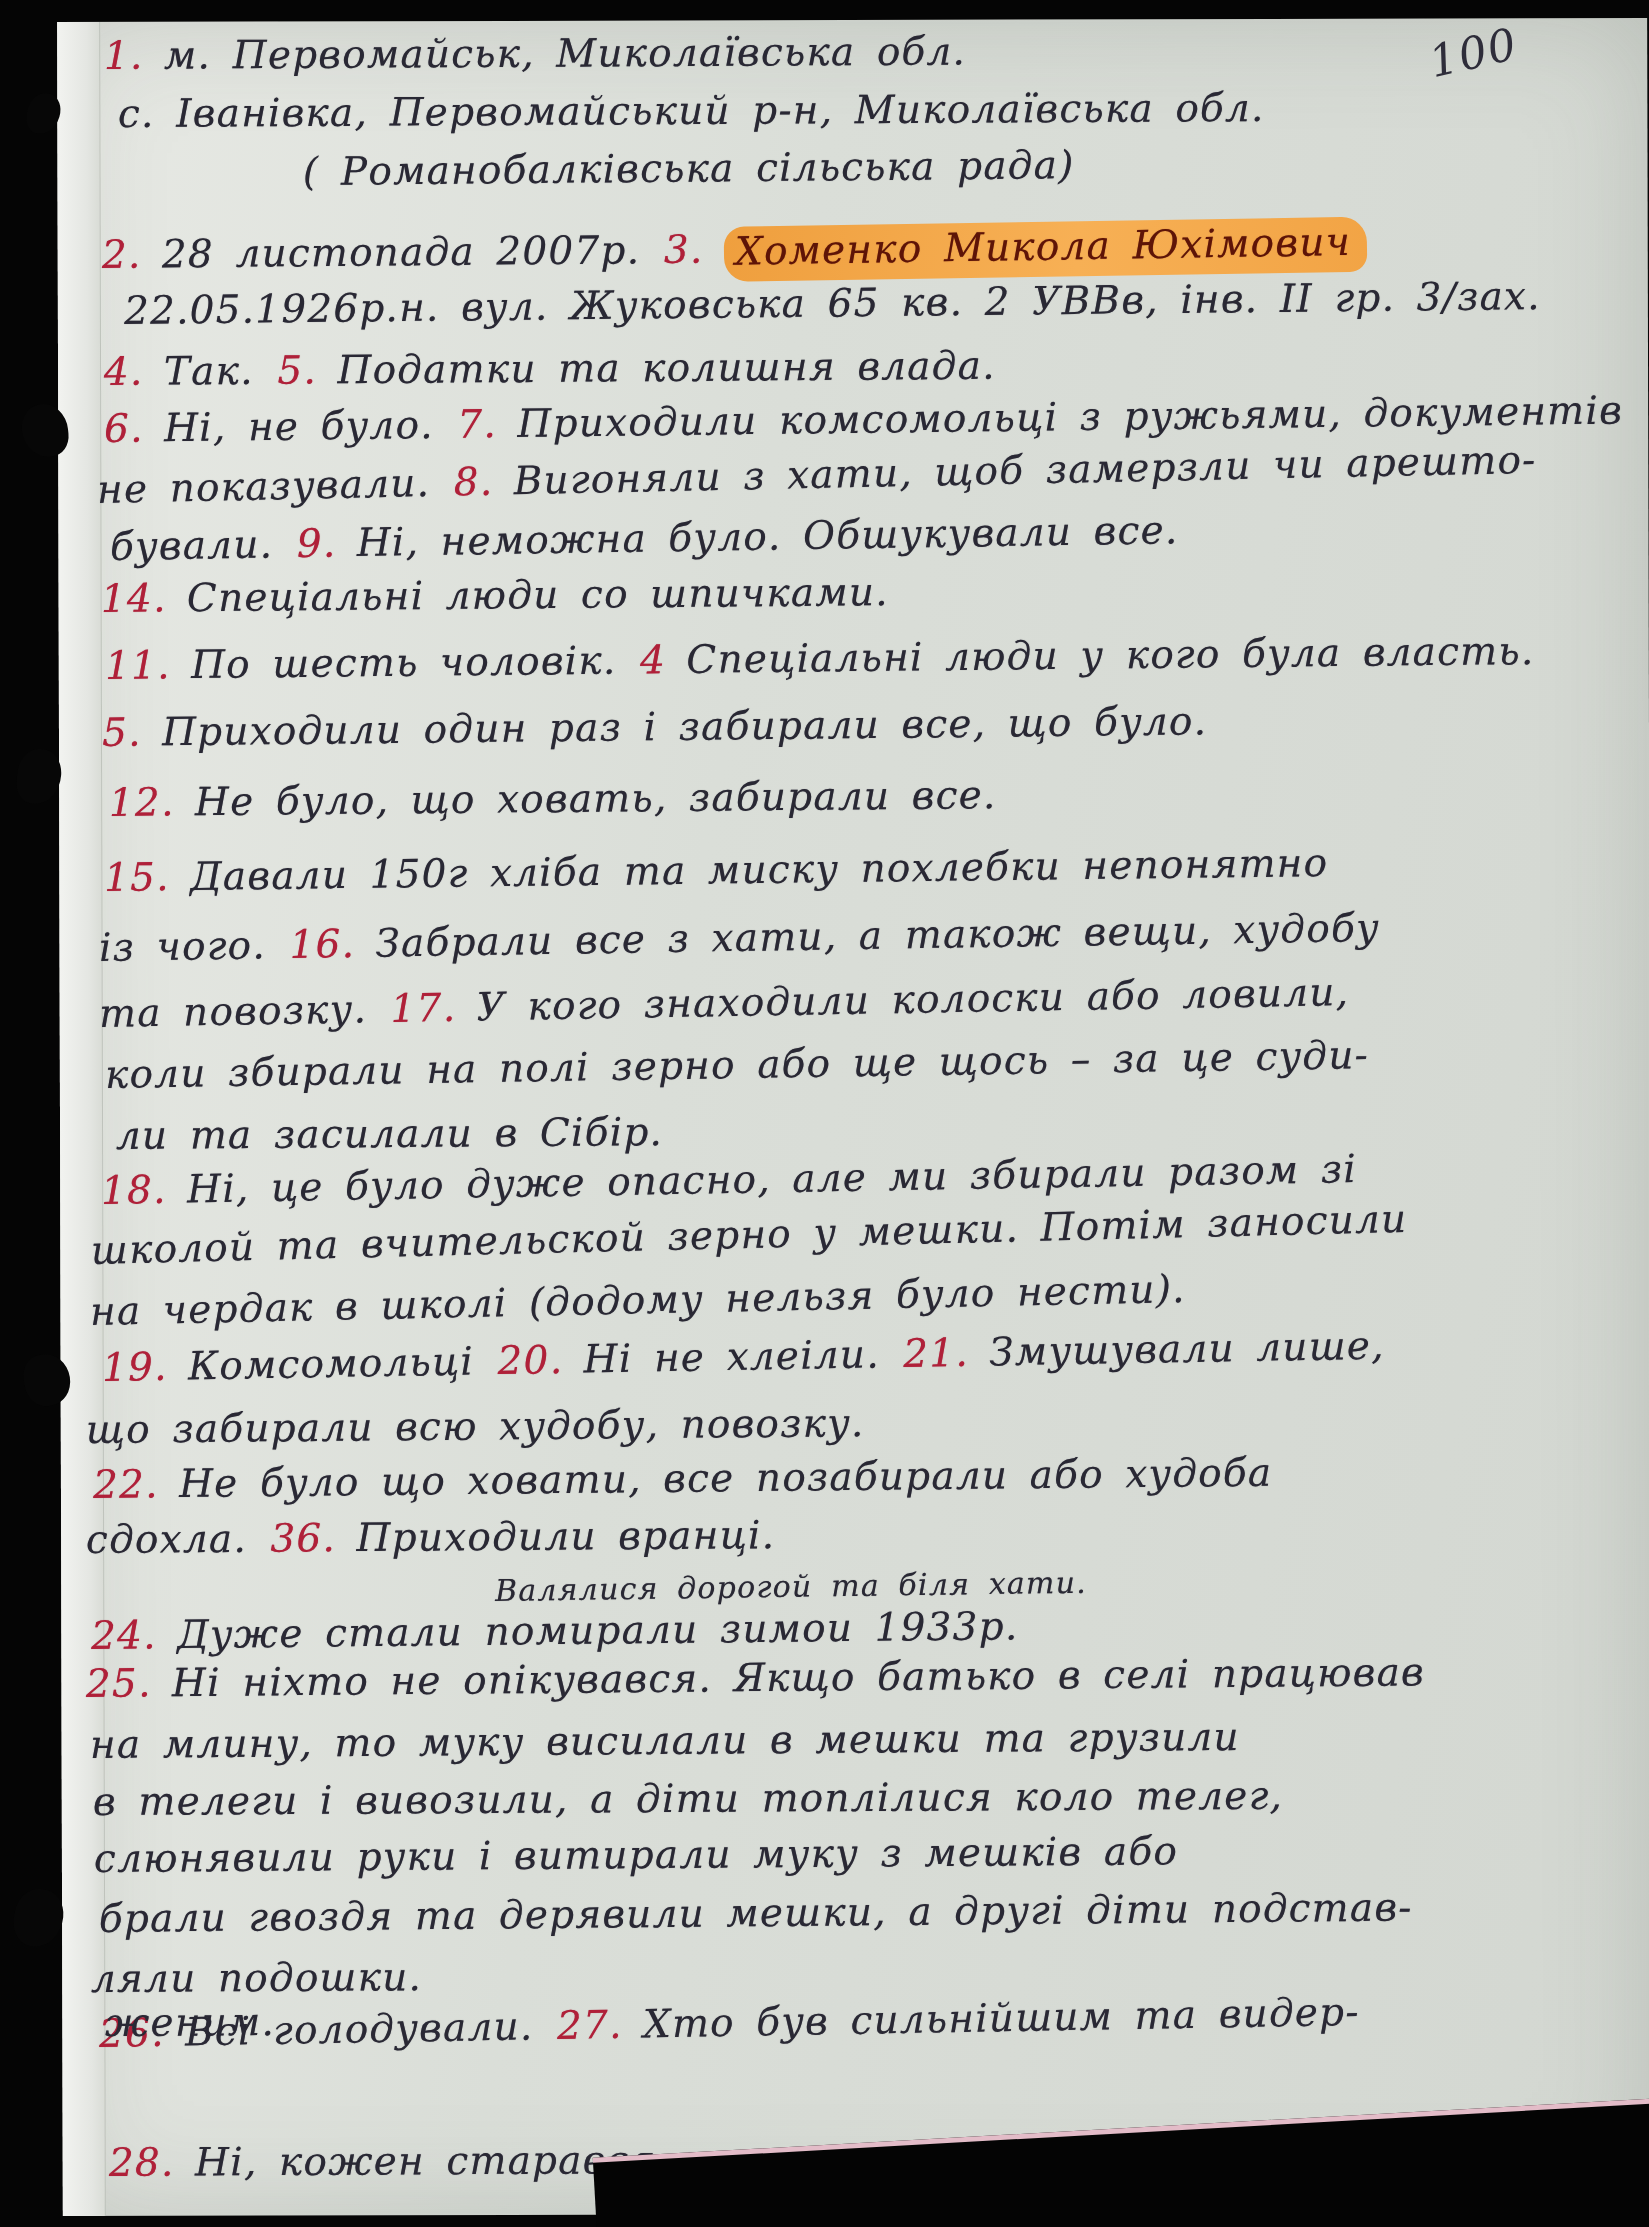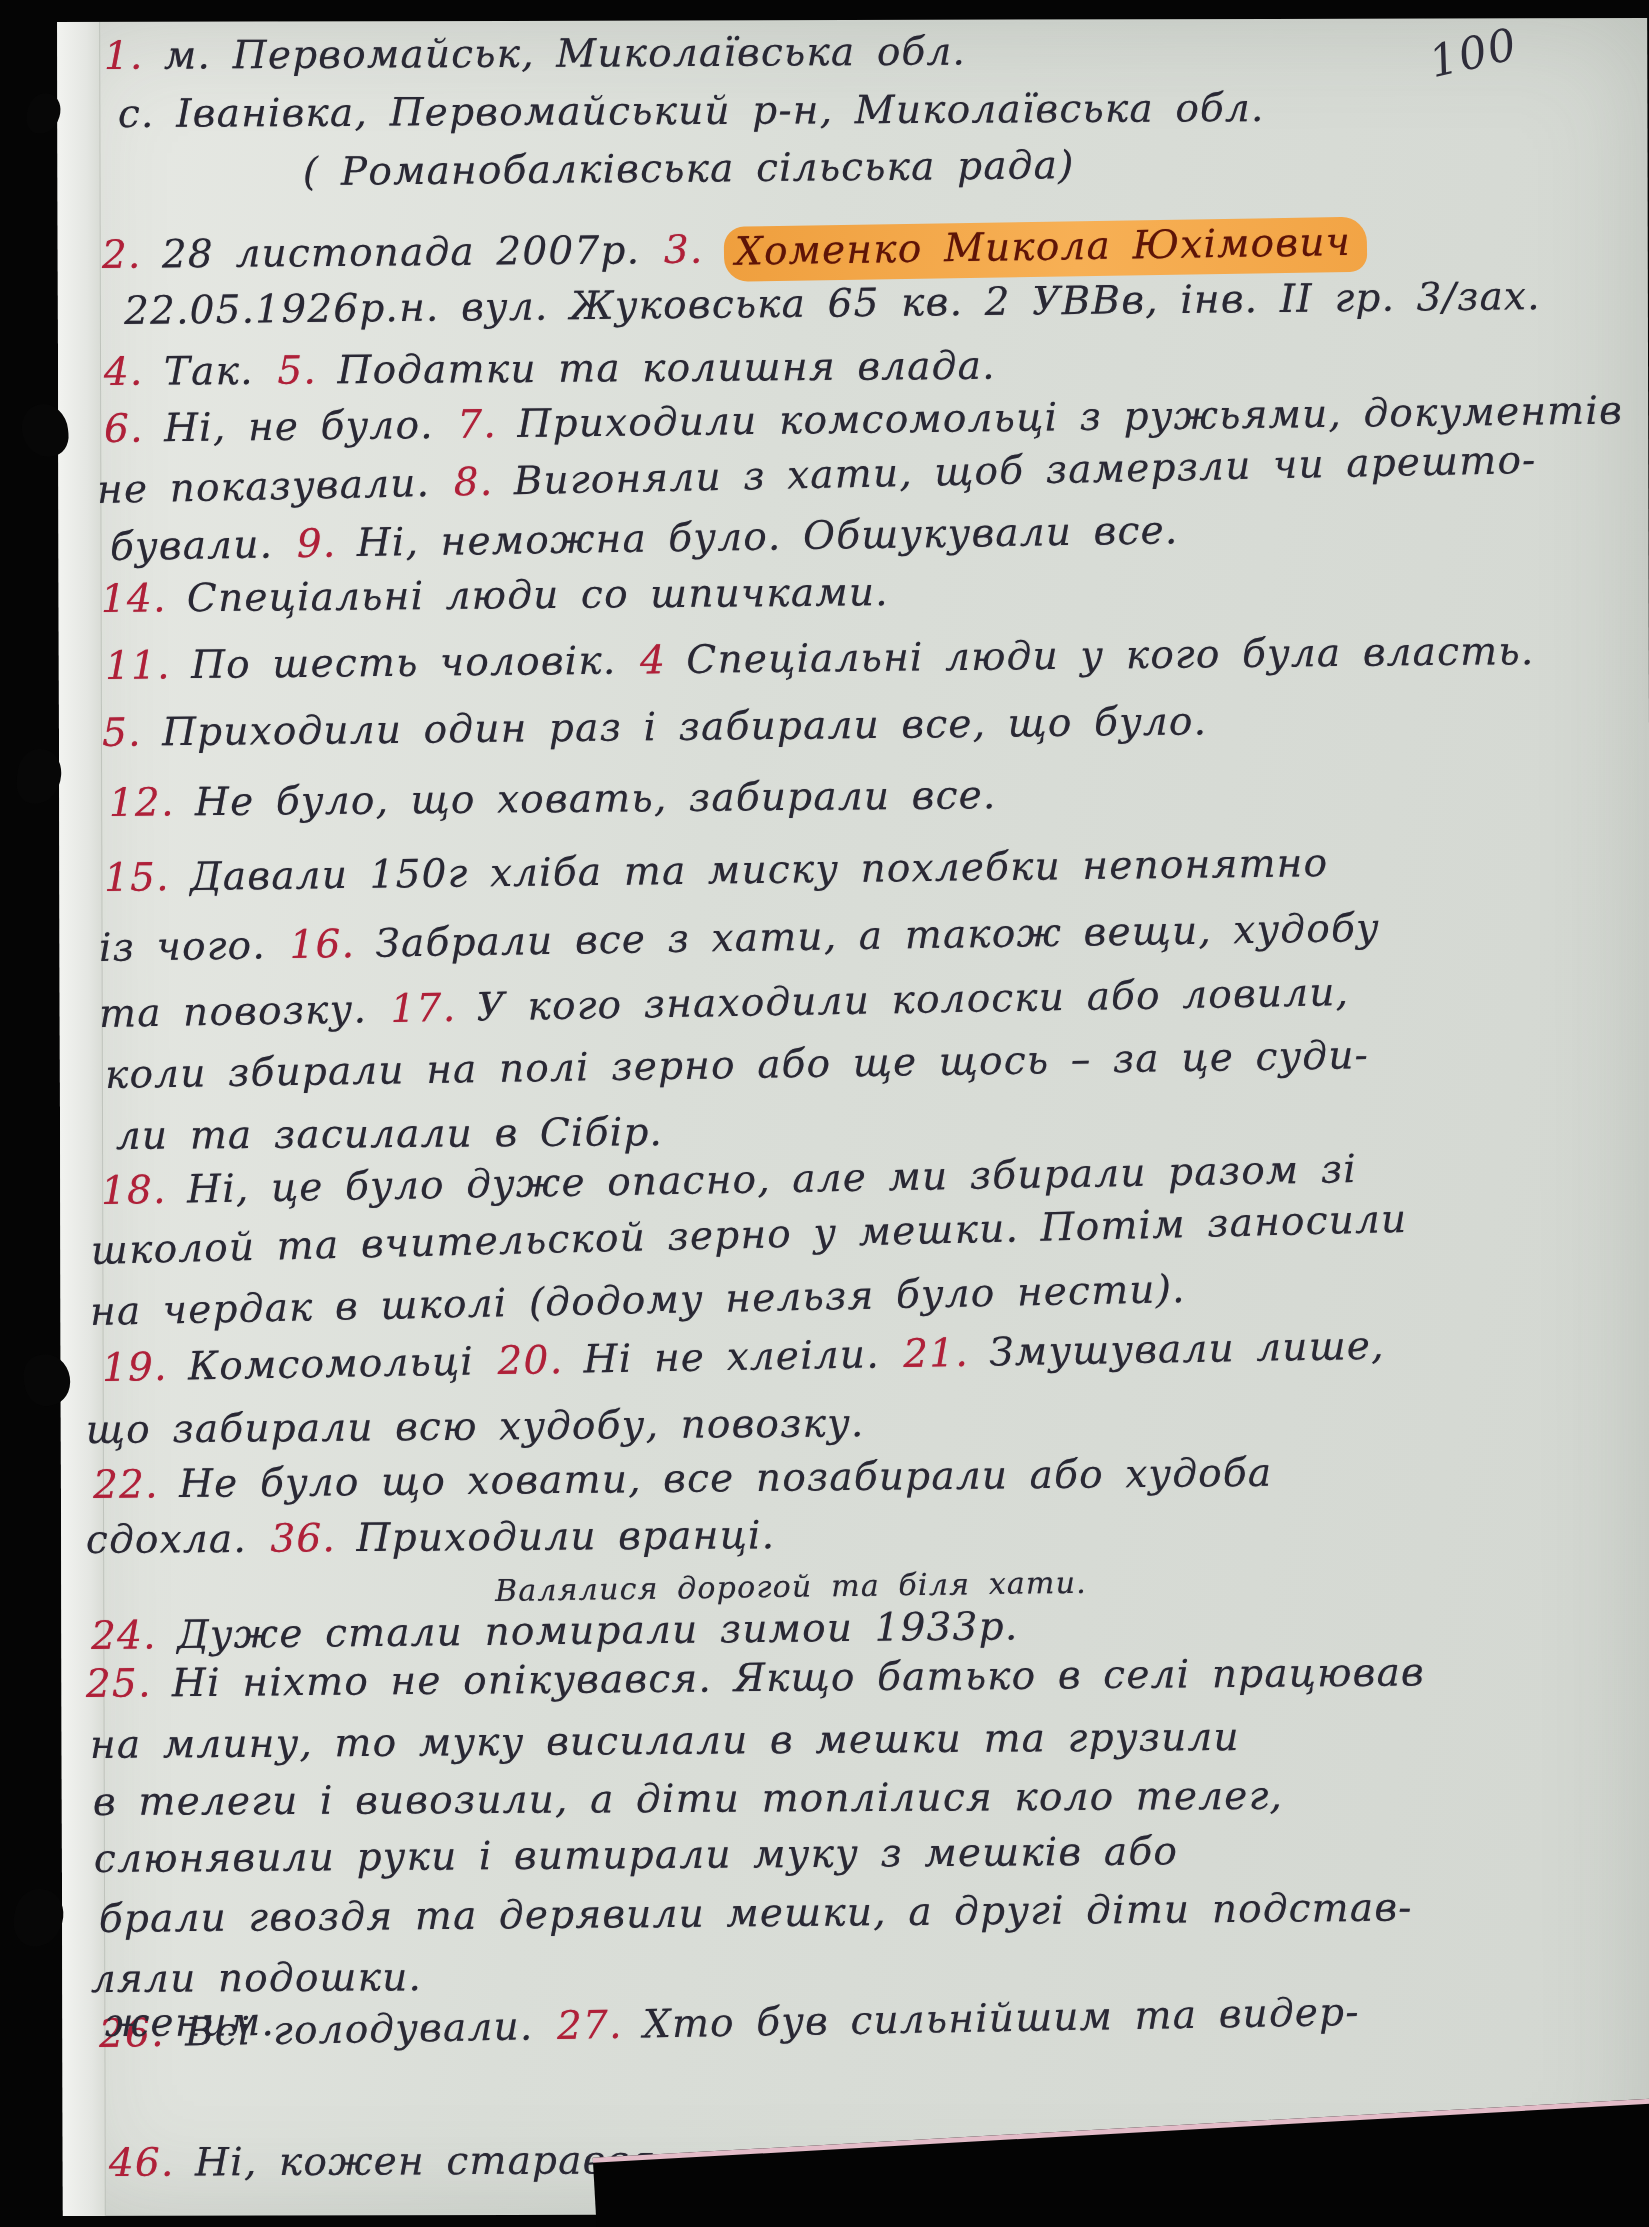--- a/index.html
+++ b/index.html
@@ -102,17 +102,17 @@
     <div class="line" style="top: 1573px; left: 495px; transform: rotate(-0.8deg); font-size: 30px;"><span class="seg">Валялися дорогой та біля хати.</span></div>
     <div class="line" style="top: 1613px; left: 91px; transform: rotate(-0.6deg);"><span class="num">24.</span><span class="seg">Дуже стали помирали зимои 1933р.</span></div>
     <div class="line" style="top: 1661px; left: 86px; transform: rotate(-0.5deg);"><span class="num">25.</span><span class="seg">Ні ніхто не опікувався. Якщо батько в селі працював</span></div>
     <div class="line" style="top: 1722px; left: 90px; transform: rotate(-0.4deg);"><span class="seg">на млину, то муку висилали в мешки та грузили</span></div>
     <div class="line" style="top: 1779px; left: 93px; transform: rotate(-0.3deg);"><span class="seg">в телеги і вивозили, а діти топлілися коло телег,</span></div>
     <div class="line" style="top: 1836px; left: 94px; transform: rotate(-0.4deg);"><span class="seg">слюнявили руки і витирали муку з мешків або</span></div>
     <div class="line" style="top: 1896px; left: 99px; transform: rotate(-0.5deg);"><span class="seg">брали гвоздя та дерявили мешки, а другі діти подстав-</span></div>
     <div class="line" style="top: 1956px; left: 91px; transform: rotate(-0.3deg);"><span class="seg">ляли подошки.</span></div>
     <div class="line" style="top: 2011px; left: 99px; transform: rotate(-1deg);"><span class="num">26.</span><span class="seg">Всі голодували.</span><span class="num">27.</span><span class="seg">Хто був сильнійшим та видер-</span></div>
     <div class="line" style="top: 2000px; left: 93px; transform: rotate(-0.3deg); margin-left: 12px;"><span class="seg">женим.</span></div>
-    <div class="line" style="top: 2140px; left: 109px; transform: rotate(-0.3deg);"><span class="num">46.</span><span class="seg">Ні, кожен старався сам вижити.</span></div>
+    <div class="line" style="top: 2140px; left: 109px; transform: rotate(-0.3deg);"><span class="num">28.</span><span class="seg">Ні, кожен старався сам вижити.</span></div>
   </div>
 
 <div class="corner-cut"></div>
 
 
 </body></html>

